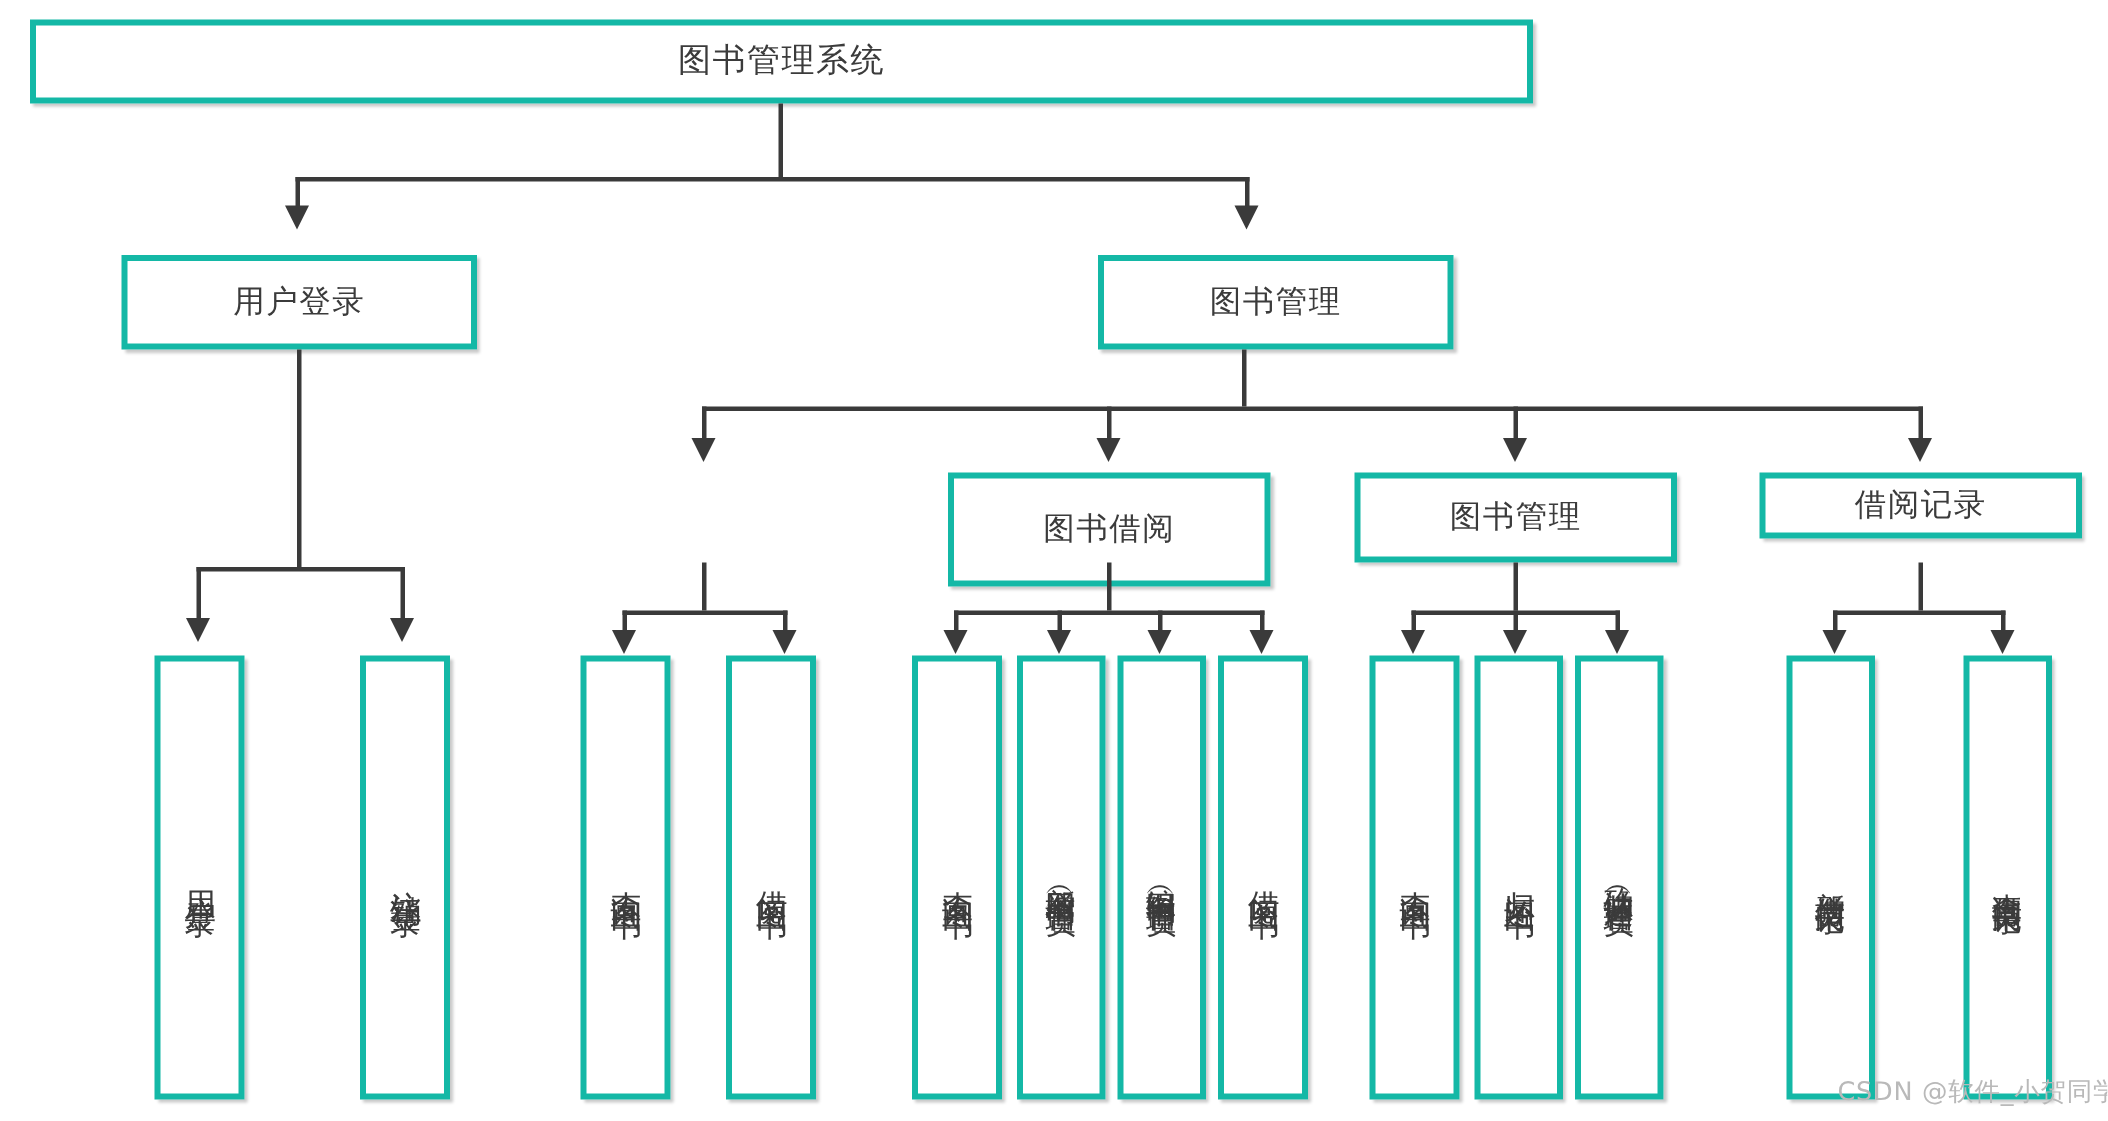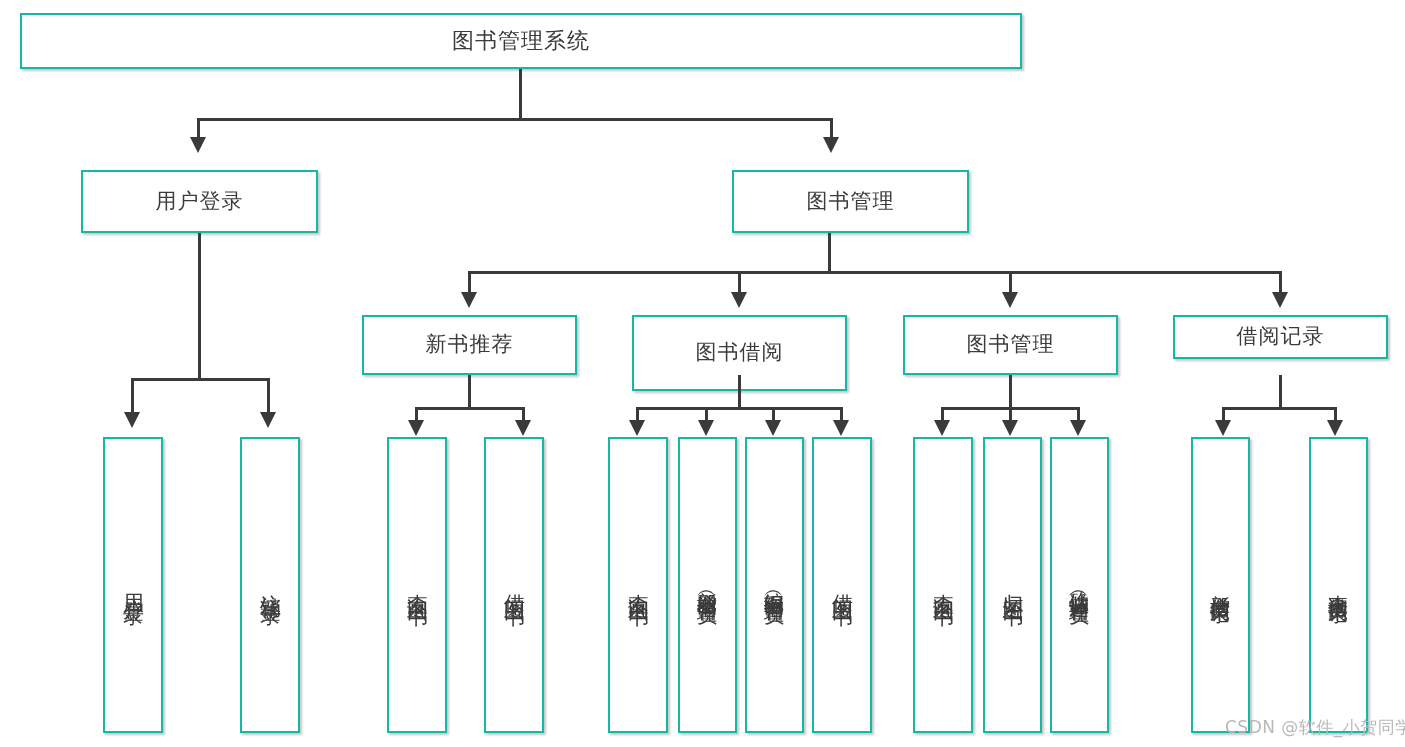--- a/index.html
+++ b/index.html
@@ -12,21 +12,21 @@
     width:1405px;
     height:747px;
     background:#ffffff;
     overflow:hidden;
   }
   
   .node{
     position:absolute;
     box-sizing:border-box;
     background:#ffffff;
-    border:2px solid #14b8a6;
+    border:4px solid #14b8a6;
     box-shadow:2px 2px 2px rgba(0,0,0,0.22);
     display:flex;
     align-items:center;
     justify-content:center;
     font-size:21px;
     line-height:1.12;
     letter-spacing:1px;
     color:#3b3b3b;
     text-align:center;
   }
@@ -105,23 +105,20 @@
   <div class="ln h" style="left:468px;top:271px;width:814px;height:3px;"></div>
   <div class="ln v" style="left:468px;top:271px;width:3px;height:22px;"></div>
   <div class="arrow" style="left:461px;top:292px;"></div>
   <div class="ln v" style="left:738px;top:271px;width:3px;height:22px;"></div>
   <div class="arrow" style="left:731px;top:292px;"></div>
   <div class="ln v" style="left:1009px;top:271px;width:3px;height:22px;"></div>
   <div class="arrow" style="left:1002px;top:292px;"></div>
   <div class="ln v" style="left:1279px;top:271px;width:3px;height:22px;"></div>
   <div class="arrow" style="left:1272px;top:292px;"></div>
 
-  <div class="node" style="left:362px;top:315px;width:215px;height:60px;">
-    <span>新书推荐</span>
-  </div>
   <div class="node" style="left:632px;top:315px;width:215px;height:76px;">
     <span>图书借阅</span>
   </div>
   <div class="node" style="left:903px;top:315px;width:215px;height:60px;">
     <span>图书管理</span>
   </div>
   <div class="node" style="left:1173px;top:315px;width:215px;height:44px;">
     <span>借阅记录</span>
   </div>
 

